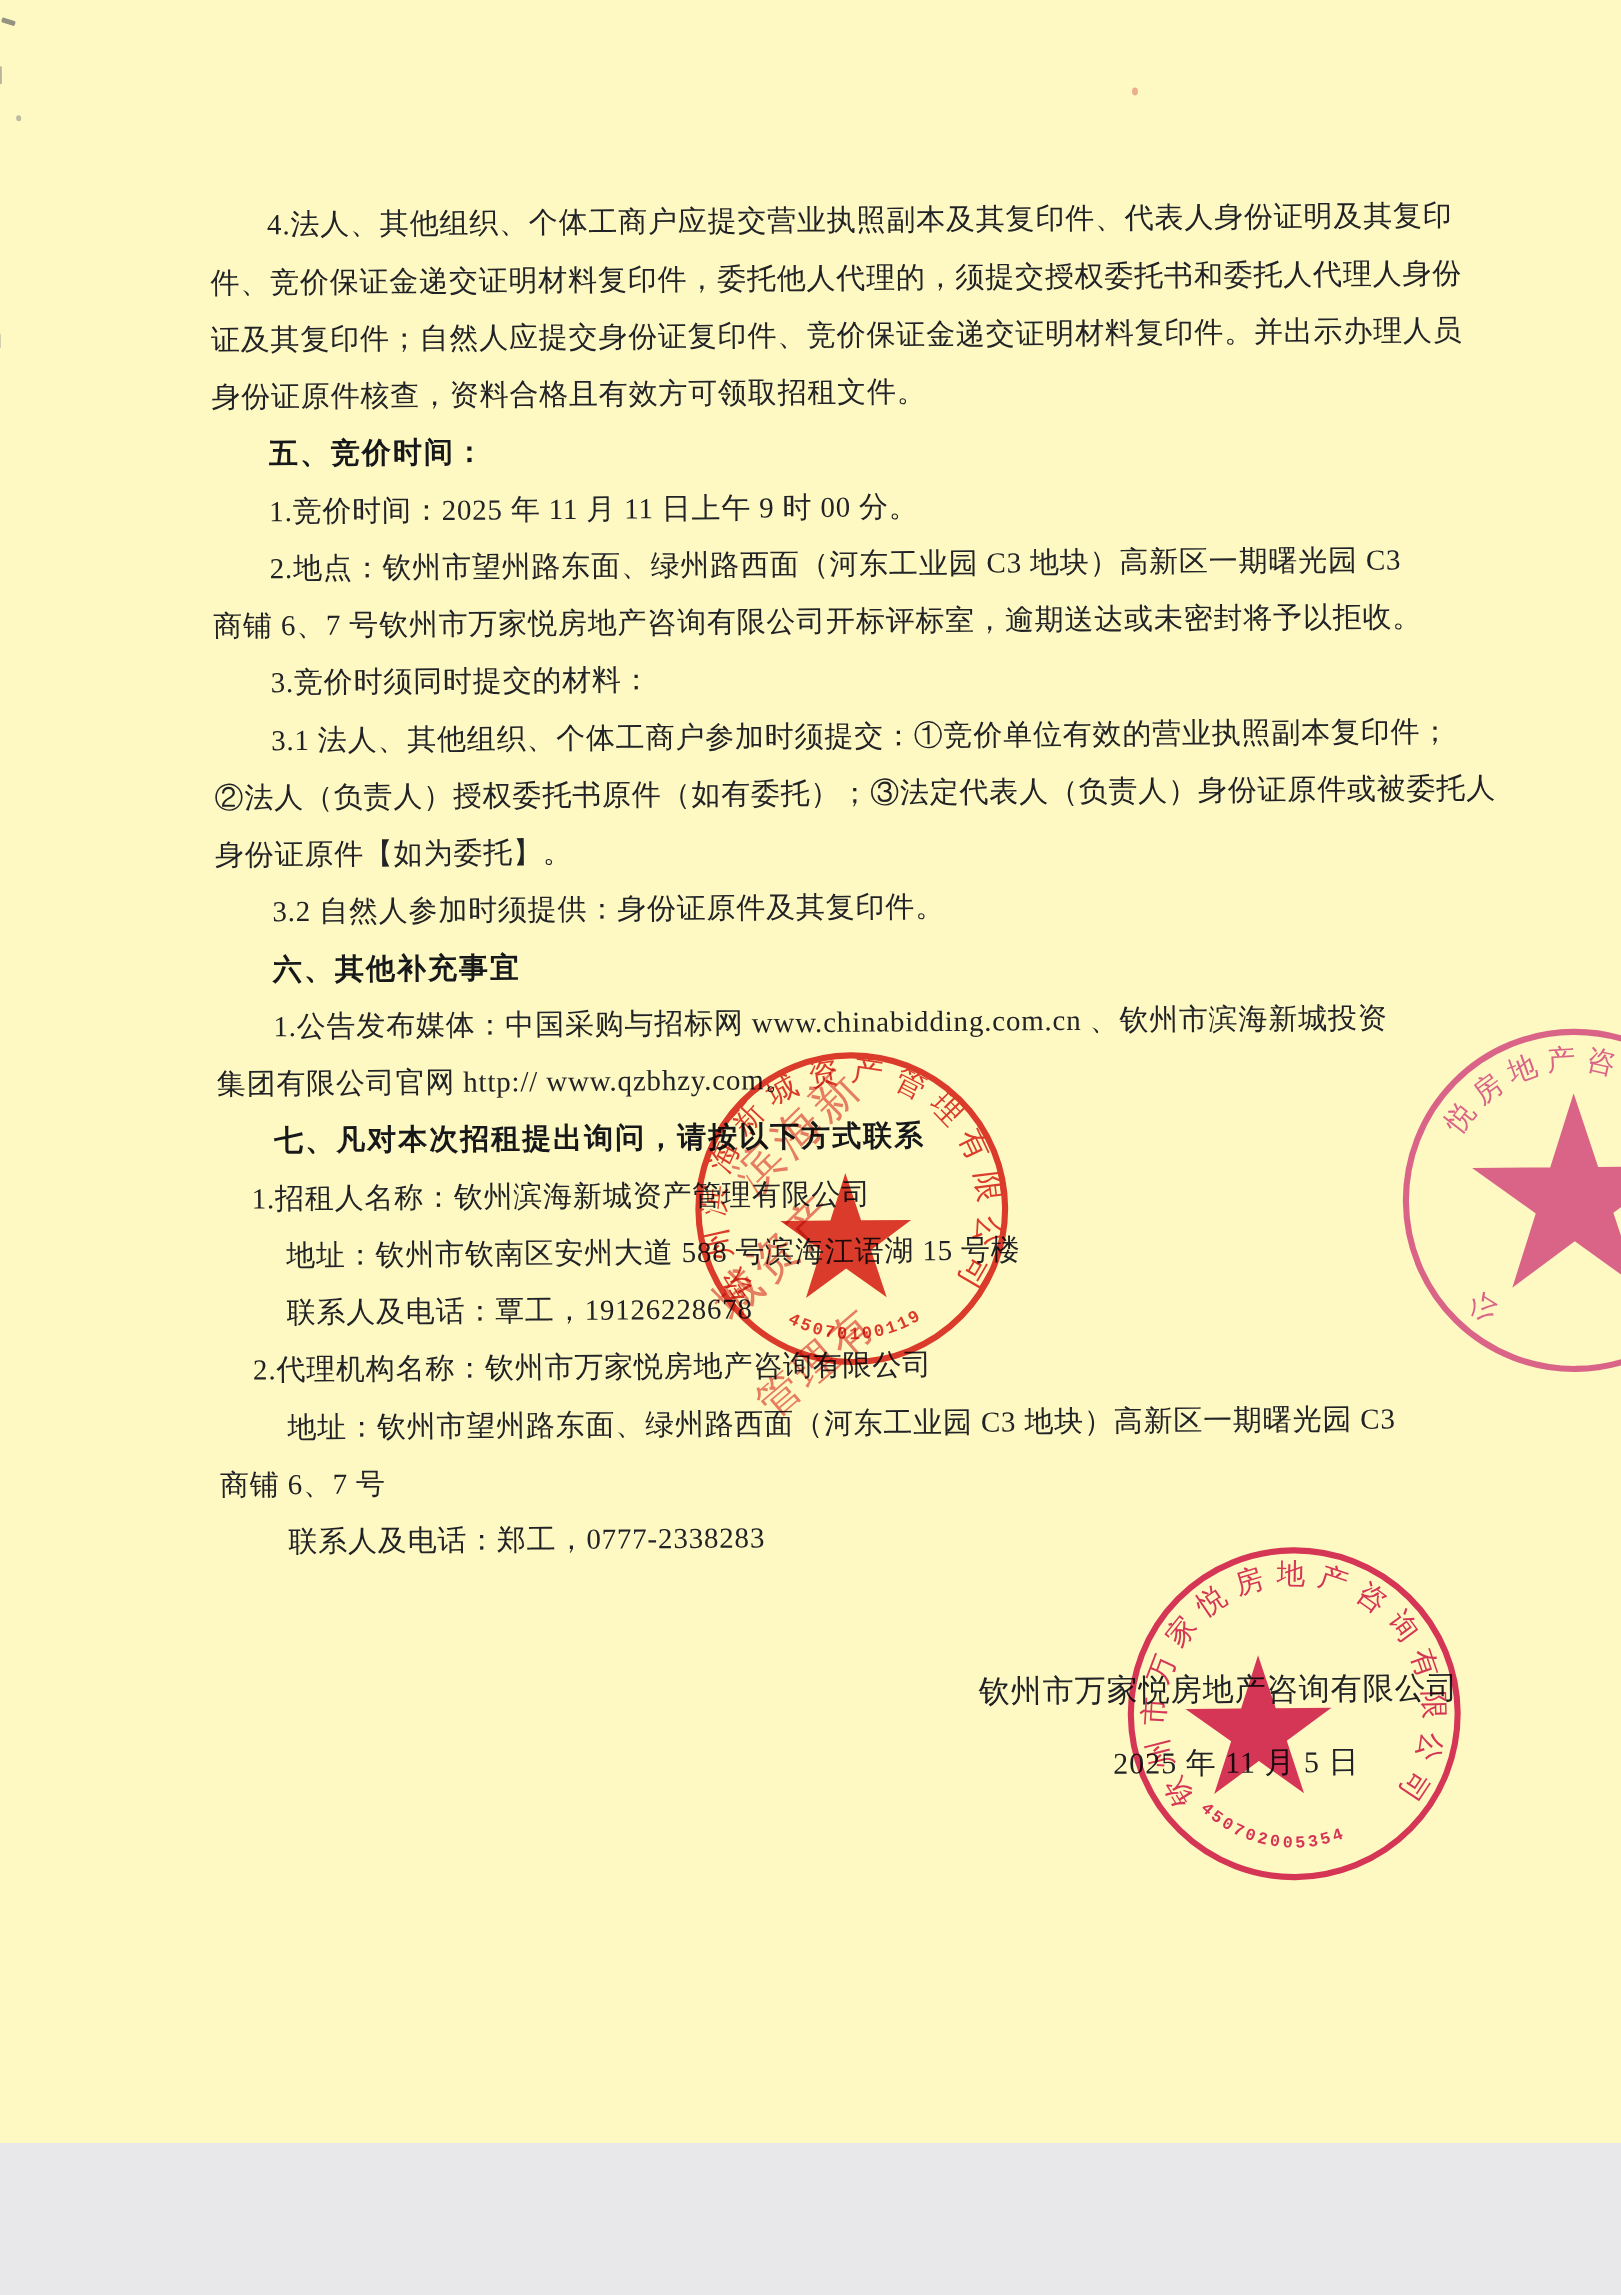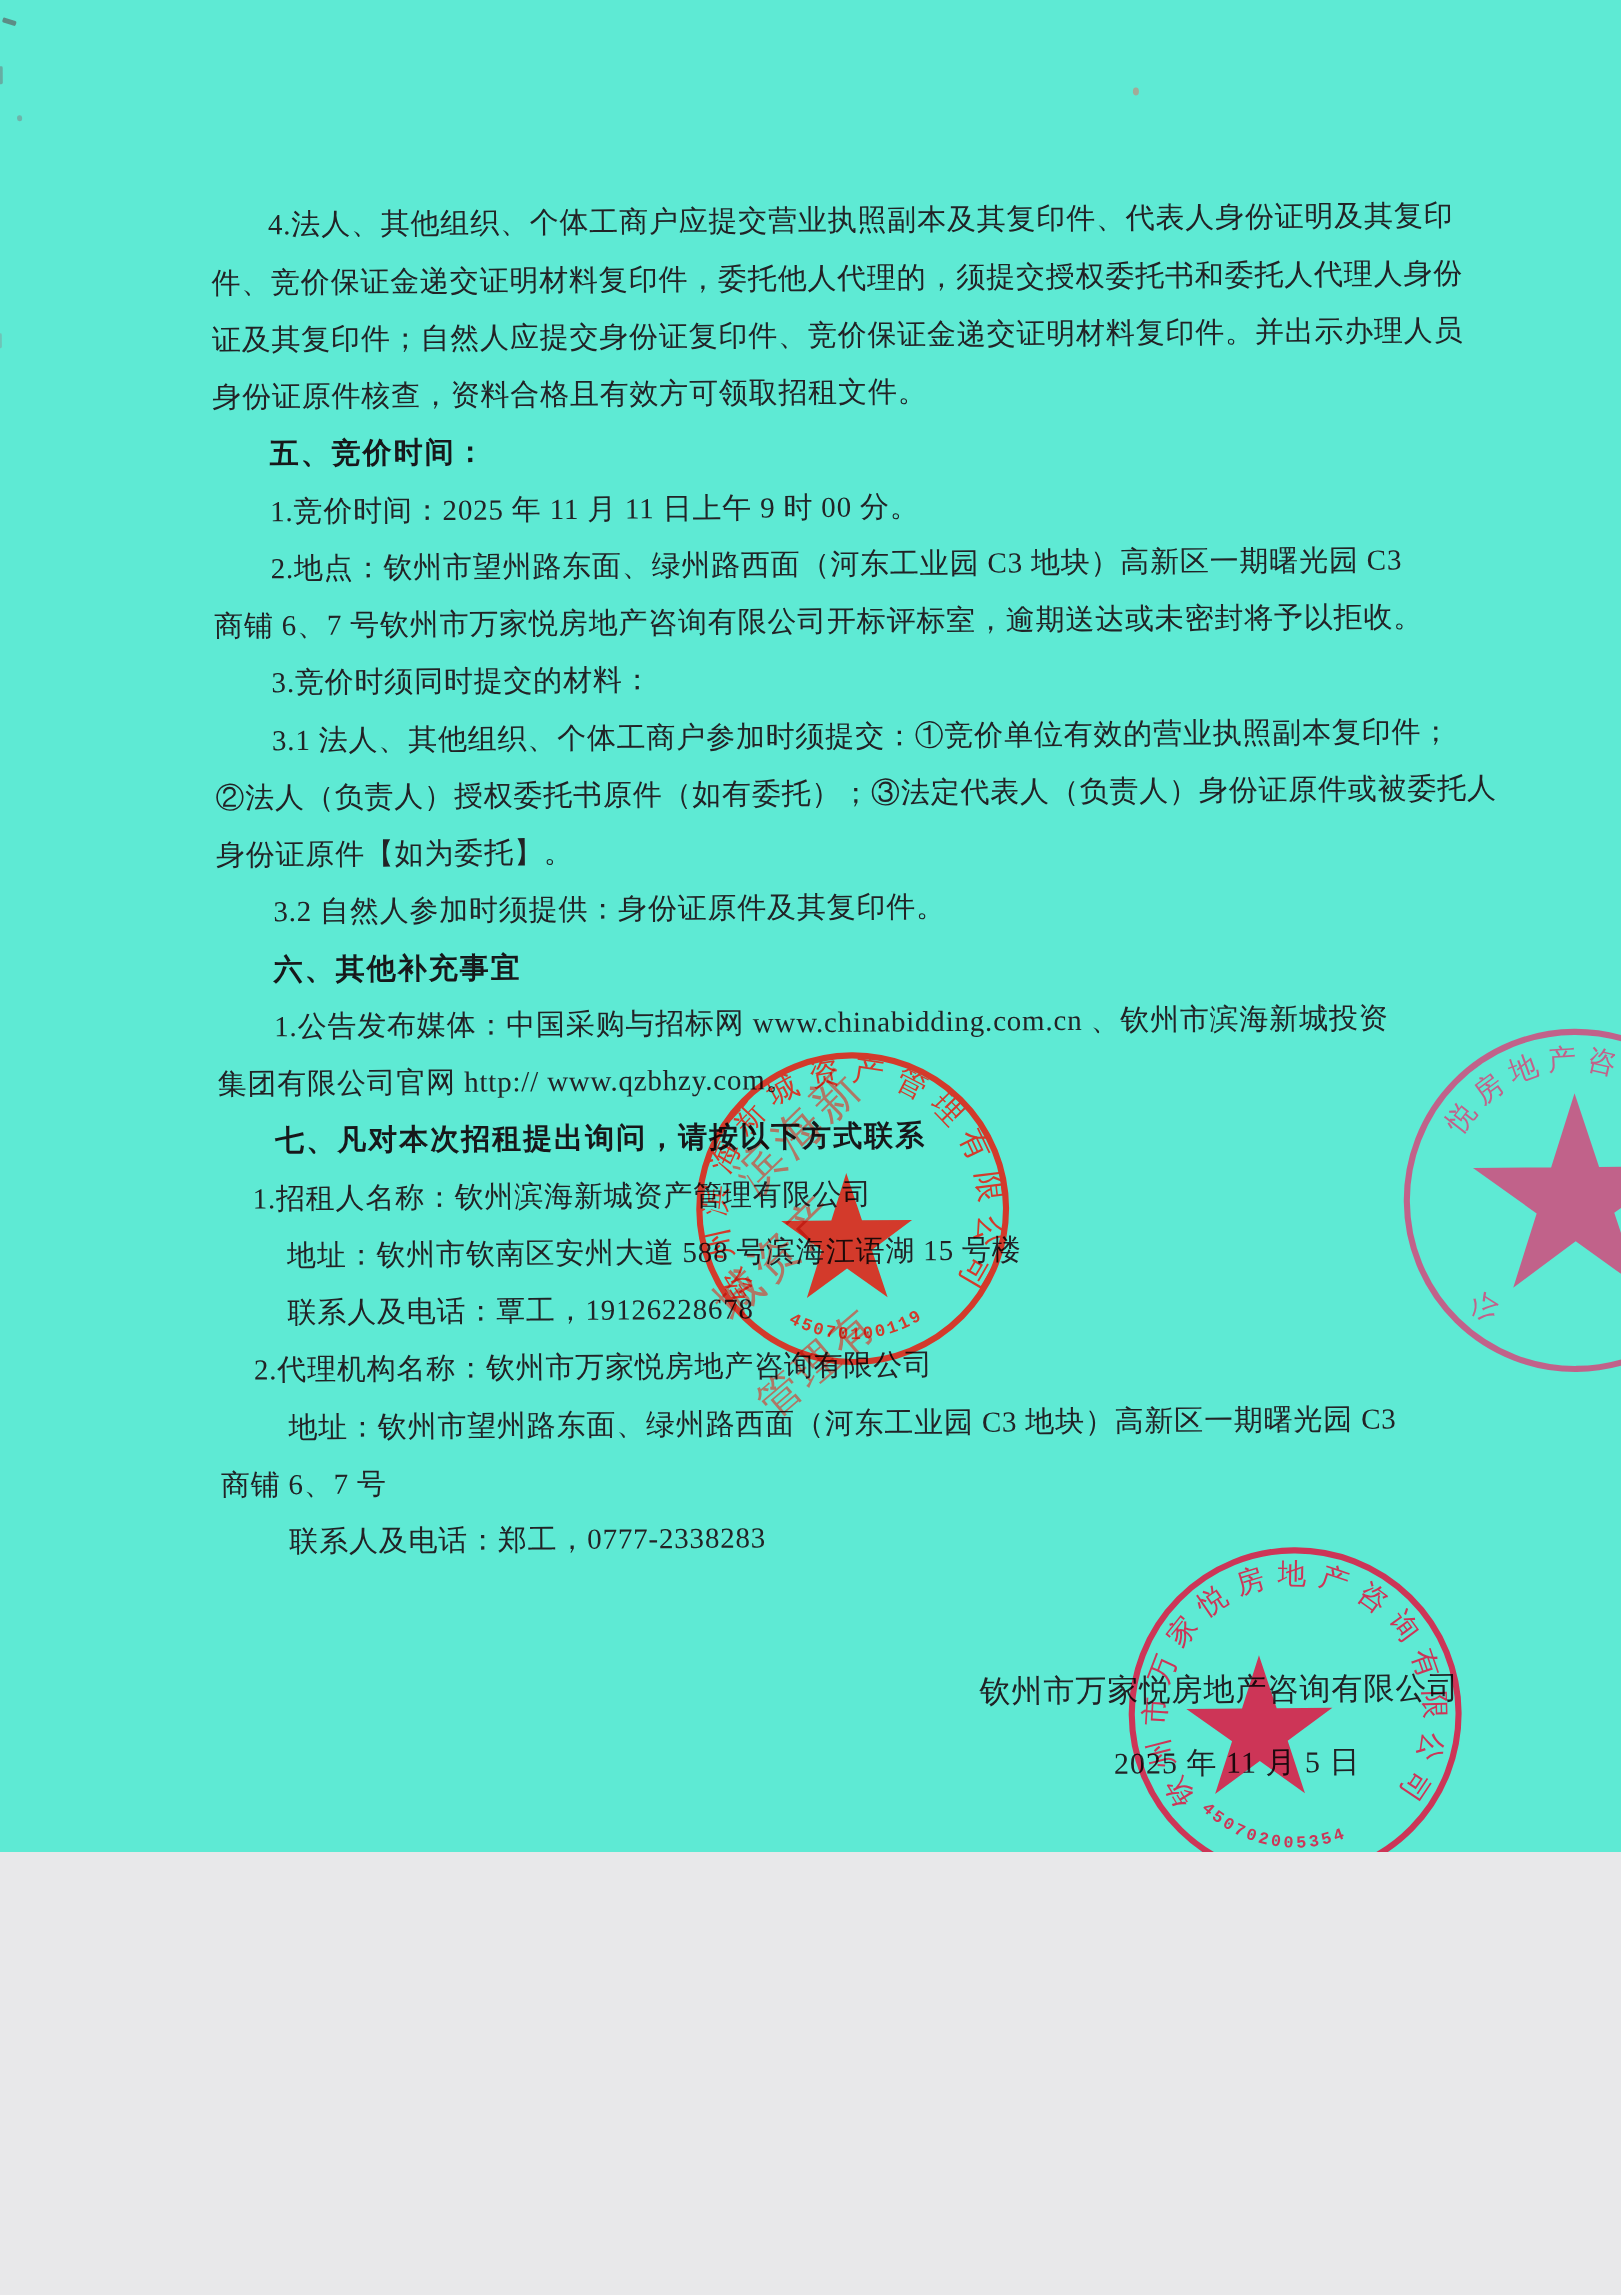--- a/index.html
+++ b/index.html
@@ -1,19 +1,19 @@
 <!DOCTYPE html>
 <html style="font-size:8.2px"><head>
 <meta charset="utf-8">
 <style>
   html,body{margin:0;padding:0;background:#e8e8ea;}
   .page{
     position:relative;
-    width:1622px;height:1852px;
-    background:#5eead4;
+    width:1622px;height:2143px;
+    background:#fef9c3;
     overflow:hidden;
     font-family:"Liberation Serif", serif;
     color:#222326;
   }
   .sheet{
     position:absolute;left:0;top:0;width:100%;height:100%;
     transform:rotate(-0.45deg);
     transform-origin:50% 40%;
   }
   

